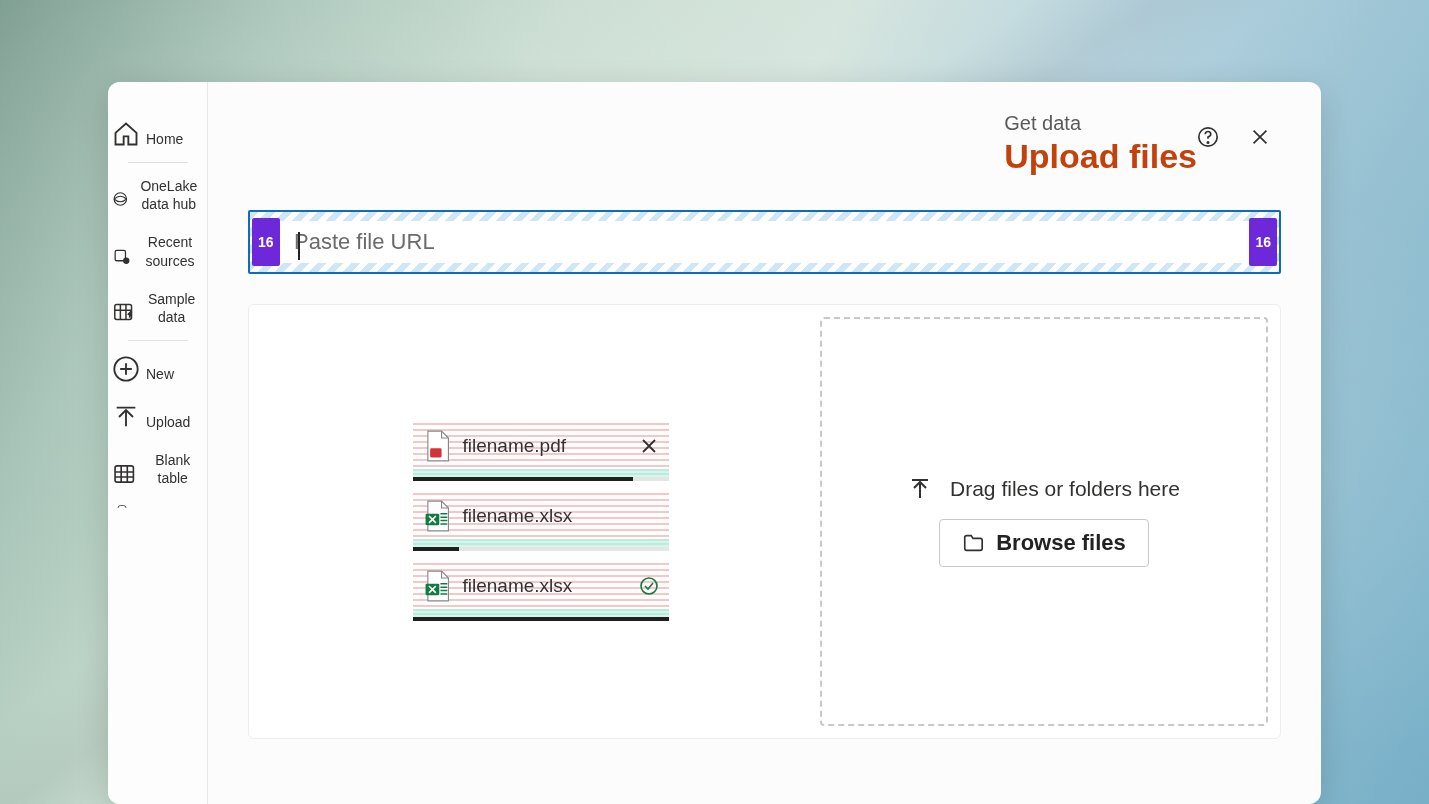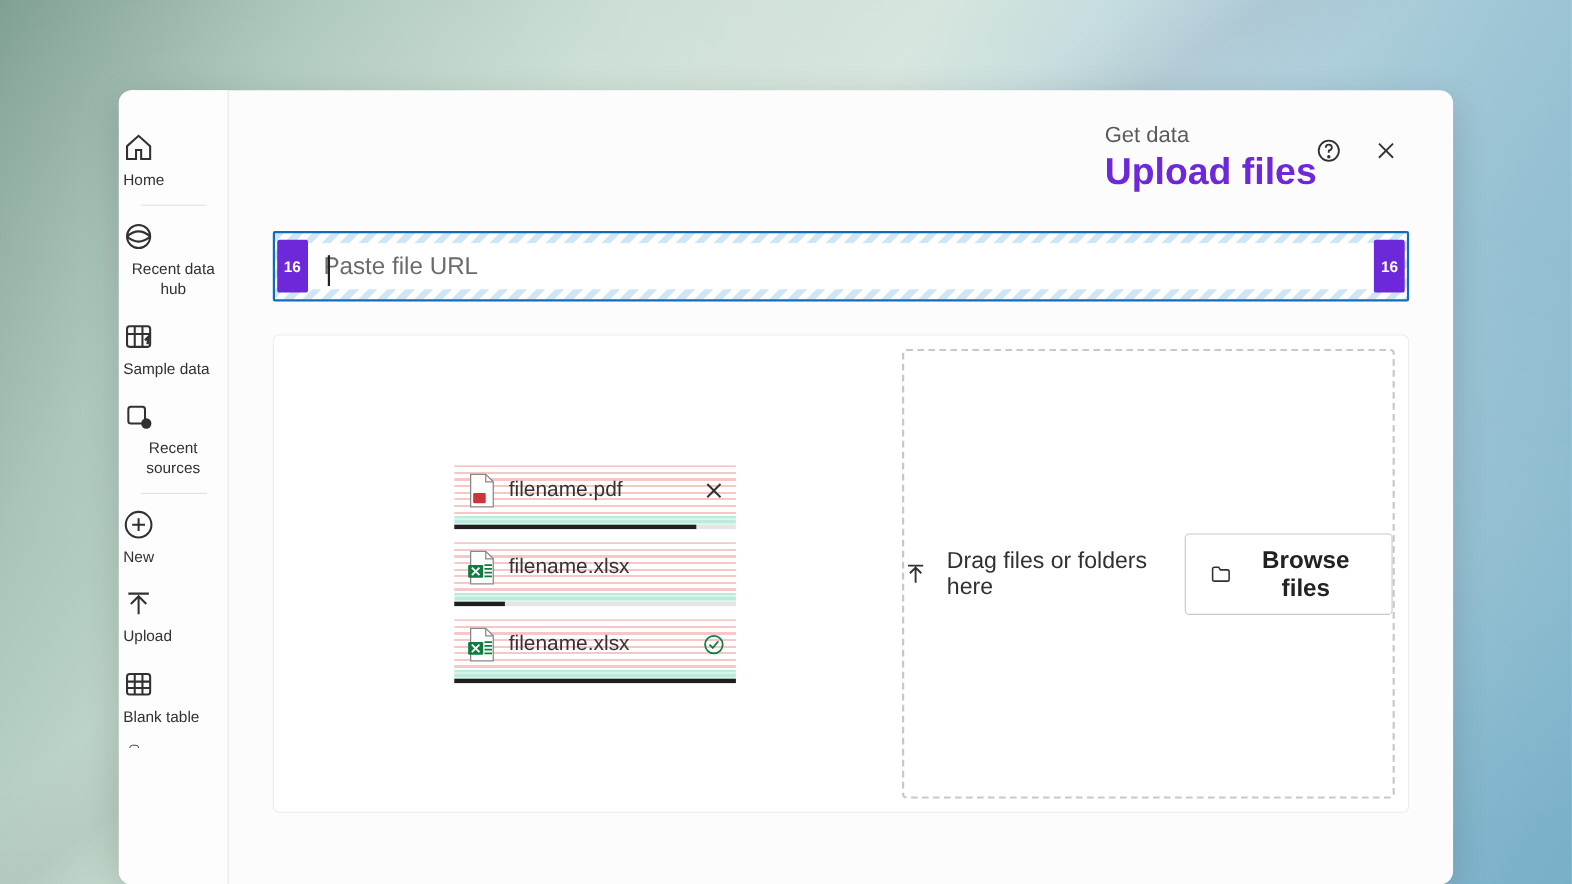--- a/index.html
+++ b/index.html
@@ -16,30 +16,30 @@
 .window {
   position: absolute; left: 108px; top: 82px; right: 108px; bottom: 0;
   background: #fcfcfc; border-radius: 12px; box-shadow: 0 8px 32px rgba(0,0,0,0.15);
   display: flex; overflow: hidden;
 }
 .sidebar {
   width: 100px; border-right: 1px solid #e8e8e8; display: flex; flex-direction: column;
   align-items: center; padding-top: 28px; gap: 0; background:#fdfdfd;
 }
 .sidebar-item {
-  display: flex; flex-direction: column; align-items: flex-start; gap: 6px;
+  display: flex; align-items: flex-end; gap: 6px;
   padding: 10px 4px; width: 100%; cursor: pointer; color: #323130;
 }
 .sidebar-item svg { width: 28px; height: 28px; stroke: #323130; fill: none; stroke-width: 1.6; }
 .sidebar-item .label { font-size: 14px; text-align: center; line-height: 1.3; color:#323130; }
 .sidebar-divider { width: 60px; height: 1px; background: #e0e0e0; margin: 4px 0; }
 .main { flex: 1; padding: 30px 40px 30px 40px; position: relative; }
 .header-row { display:flex; justify-content:flex-end; align-items:flex-start; }
 .titles .subtitle { font-size: 20px; color: #5a5a5a; font-weight: 400; }
-.titles .title { font-size: 34px; color: #6d28d9; font-weight: 600; margin-top: 2px; }
+.titles .title { font-size: 34px; color: #c2410c; font-weight: 600; margin-top: 2px; }
 .header-icons { display:flex; gap: 30px; margin-top: 14px; margin-right: 10px; }
 .header-icons svg { width: 22px; height: 22px; stroke:#323130; fill:none; stroke-width:1.8; cursor:pointer; }
 .url-row { margin-top: 34px; position: relative; }
 .url-hatch {
   border: 2px solid #0f6cbd; height: 64px; border-radius: 2px;
   background: repeating-linear-gradient(135deg, #cfe6f7 0 6px, #ffffff 6px 12px);
   display:flex; align-items:center; padding: 0 18px;
 }
 .url-inner {
   flex:1; height: 42px; background:#fff; display:flex; align-items:center; padding:0 12px;
@@ -66,21 +66,21 @@
   display:flex; align-items:center; gap:12px; padding:0 10px;
 }
 .mint { height: 8px; background: repeating-linear-gradient(180deg, #b8ecdc 0 2px, #d8f5ec 2px 4px); }
 .progress-track { height:4px; background:#e5e5e5; position:relative; }
 .progress-fill { height:100%; background:#1f1f1f; position:absolute; left:0; top:0; }
 .file-name { font-size: 19px; color:#333; flex:1; }
 .file-icon { width:28px; height:32px; }
 .status-icon { width:20px; height:20px; }
 .dropzone {
   width: 448px; border: 2px dashed #c8c8c8; border-radius:4px;
-  display:flex; flex-direction:row; align-items:center; justify-content:center; gap:18px;
+  display:flex; flex-direction:column; align-items:center; justify-content:center; gap:18px;
 }
 .drop-label-row { display:flex; align-items:center; gap:18px; }
 .drop-label-row svg { width:24px; height:24px; stroke:#323130; fill:none; stroke-width:2; }
 .drop-label { font-size: 21px; color:#323130; }
 .browse-btn {
   display:flex; align-items:center; gap:12px; border:1px solid #c8c8c8; border-radius:4px;
   padding: 10px 22px; font-size:22px; font-weight:600; color:#222; background:#fff; cursor:pointer;
 }
 .browse-btn svg { width:22px; height:22px; stroke:#323130; fill:none; stroke-width:1.8; }
 .caret { position: absolute; left: 30px; top: 11px; width:2px; height:28px; background:#222; }
@@ -97,36 +97,36 @@
           <path d="M3 11 L12 3 L21 11 V21 H14 V14 H10 V21 H3 Z"></path>
         </svg>
       <span class="label">Home</span>
     </div>
     <div class="sidebar-divider"></div>
     <div class="sidebar-item">
       <svg viewBox="0 0 24 24">
           <circle cx="12" cy="12" r="9"></circle>
           <path d="M3 12 Q12 4 21 12 M3 12 Q12 20 21 12"></path>
         </svg>
-      <span class="label">Recent data hub</span>
+      <span class="label">OneLake data hub</span>
+    </div>
+    <div class="sidebar-item">
+      <svg viewBox="0 0 24 24">
+          <rect x="4" y="5" width="13" height="13" rx="2"></rect>
+          <circle cx="18" cy="18" r="4" fill="#323130" stroke="none"></circle>
+        </svg>
+      <span class="label">Recent sources</span>
     </div>
     <div class="sidebar-item">
       <svg viewBox="0 0 24 24">
           <rect x="3" y="4" width="18" height="16" rx="2"></rect>
           <path d="M3 10 H21 M9 4 V20 M15 4 V20"></path>
           <path d="M17 15 L20 12 L19 18" stroke-width="2"></path>
         </svg>
       <span class="label">Sample data</span>
-    </div>
-    <div class="sidebar-item">
-      <svg viewBox="0 0 24 24">
-          <rect x="4" y="5" width="13" height="13" rx="2"></rect>
-          <circle cx="18" cy="18" r="4" fill="#323130" stroke="none"></circle>
-        </svg>
-      <span class="label">Recent sources</span>
     </div>
     <div class="sidebar-divider"></div>
     <div class="sidebar-item">
       <svg viewBox="0 0 24 24">
           <circle cx="12" cy="12" r="10"></circle>
           <path d="M12 7 V17 M7 12 H17"></path>
         </svg>
       <span class="label">New</span>
     </div>
     <div class="sidebar-item">

